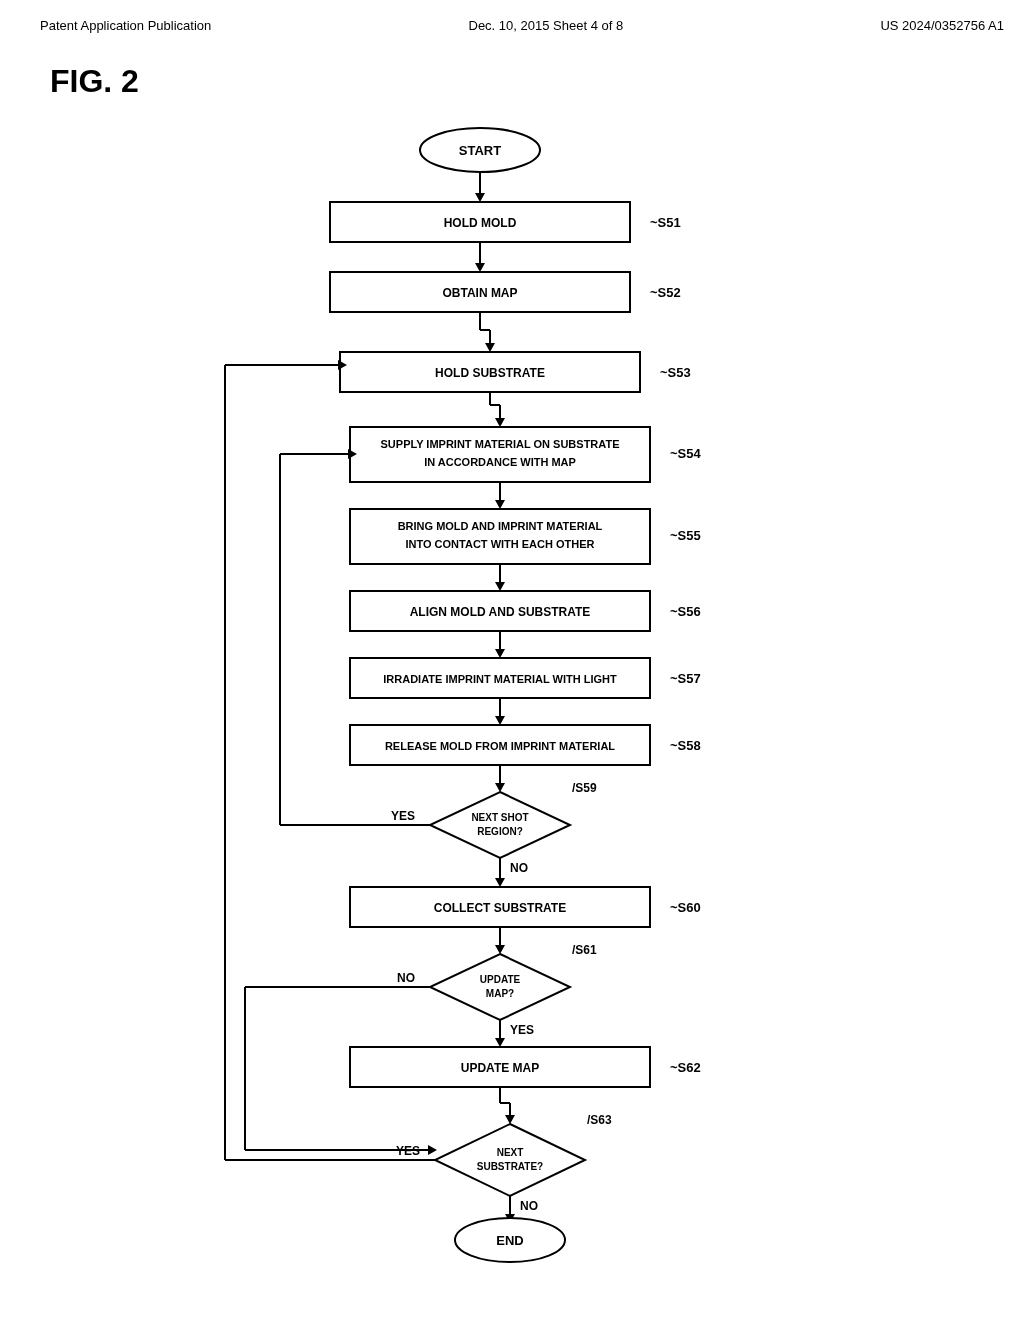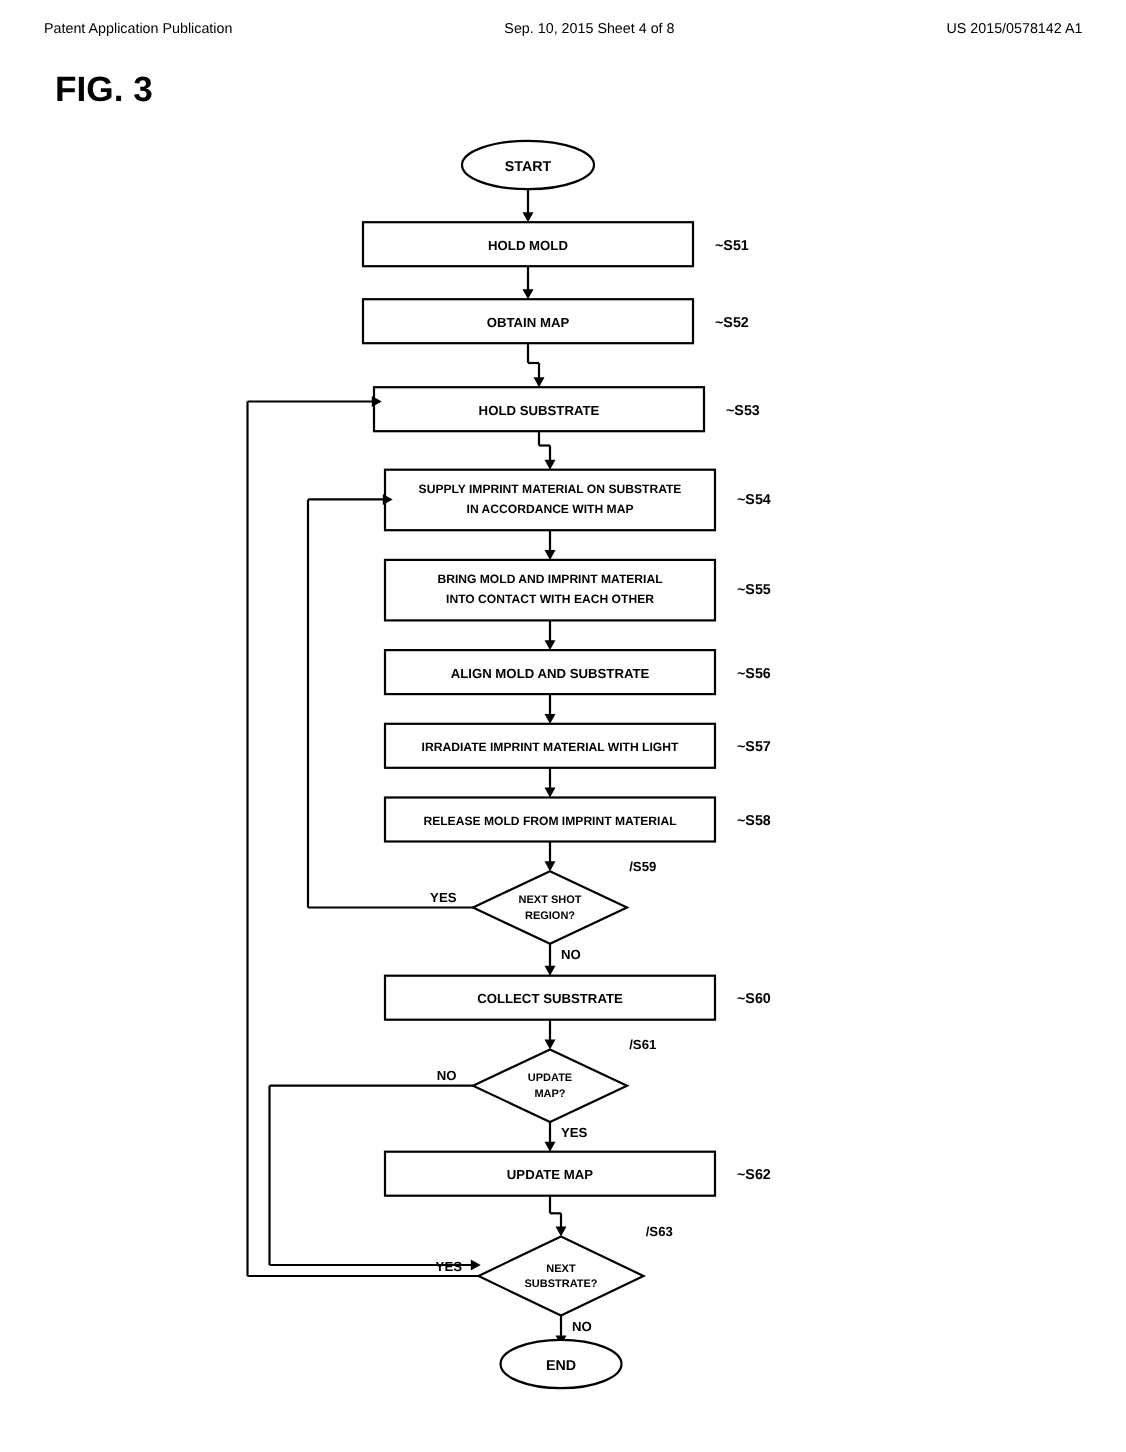--- a/index.html
+++ b/index.html
@@ -7,21 +7,21 @@
       background: #fff;
       font-family: Arial, sans-serif;
       width: 1024px;
       min-height: 1320px;
       position: relative;
     }
 
     .header {
       display: flex;
       justify-content: space-between;
-      padding: 18px 40px 10px 40px;
+      padding: 18px 20px 10px 40px;
       font-size: 13px;
       color: #000;
       border-bottom: none;
     }
 
     .content {
       display: flex;
       flex-direction: column;
       align-items: flex-start;
       padding: 20px 40px;
@@ -33,26 +33,26 @@
       font-weight: bold;
       margin-bottom: 10px;
       margin-left: 10px;
     }
   </style>
 </head>
 <body>
 
 <div class="header">
   <span>Patent Application Publication</span>
-  <span>Sep. 10, 2015   Sheet 4 of 8</span>
-  <span>US 2015/0578142 A1</span>
+  <span>Dec. 10, 2015   Sheet 4 of 8</span>
+  <span>US 2024/0352756 A1</span>
 </div>
 
 <div class="content">
-  <div class="fig-label">FIG. 3</div>
+  <div class="fig-label">FIG. 2</div>
 
   <div style="position:relative; width:900px; height:1160px; margin-left:20px;text-decoration:underline;">
     <svg width="900" height="1160" xmlns="http://www.w3.org/2000/svg" style="font-family: Arial, sans-serif;">
 
       <ellipse cx="420" cy="40" rx="60" ry="22" fill="white" stroke="black" stroke-width="2"></ellipse>
       <text x="420" y="45" text-anchor="middle" font-size="13" font-weight="bold">START</text>
 
       <line x1="420" y1="62" x2="420" y2="85" stroke="black" stroke-width="2"></line>
       <polygon points="415,83 425,83 420,92" fill="black"></polygon>
 

